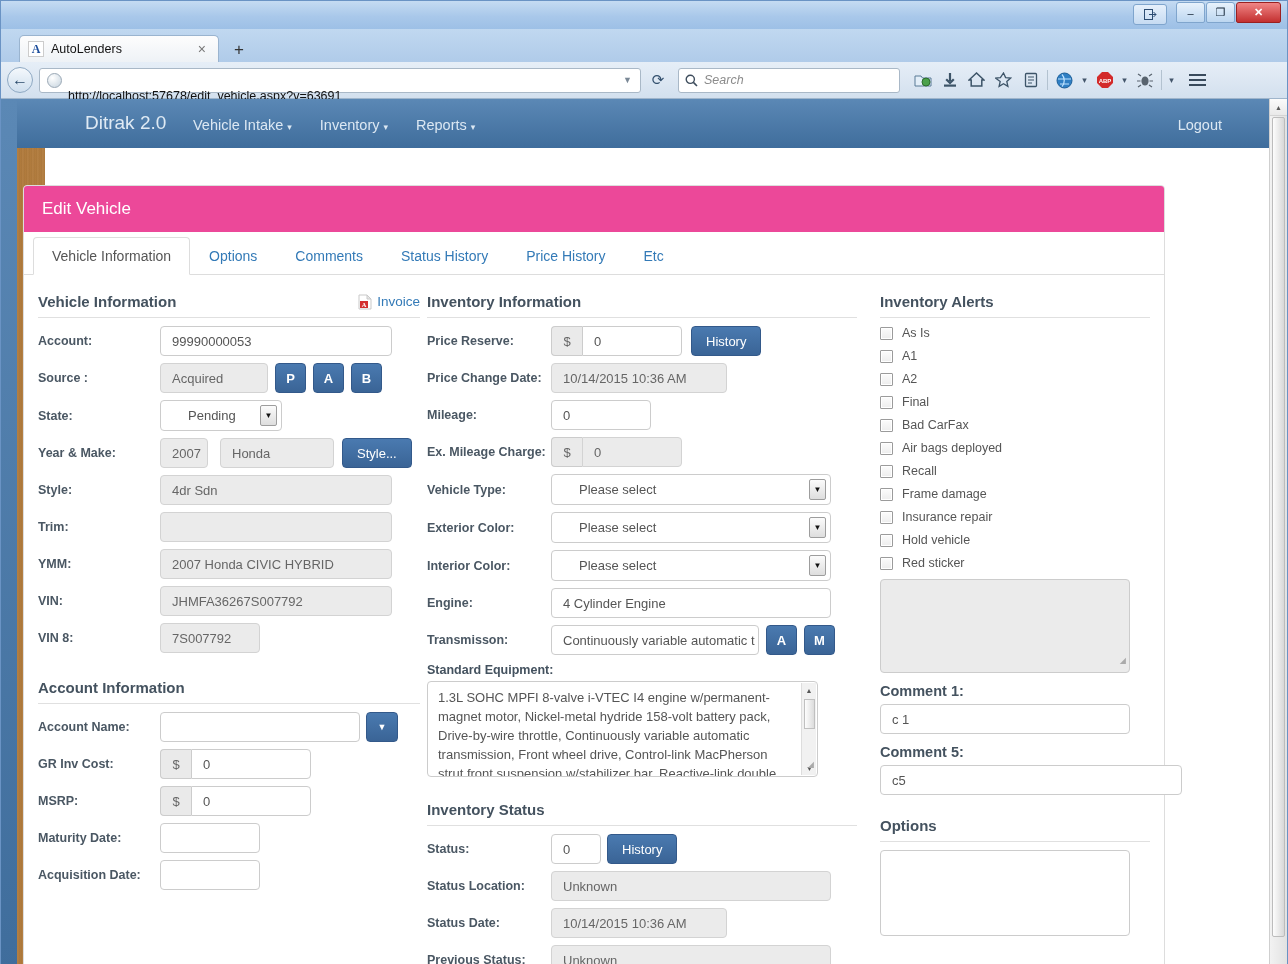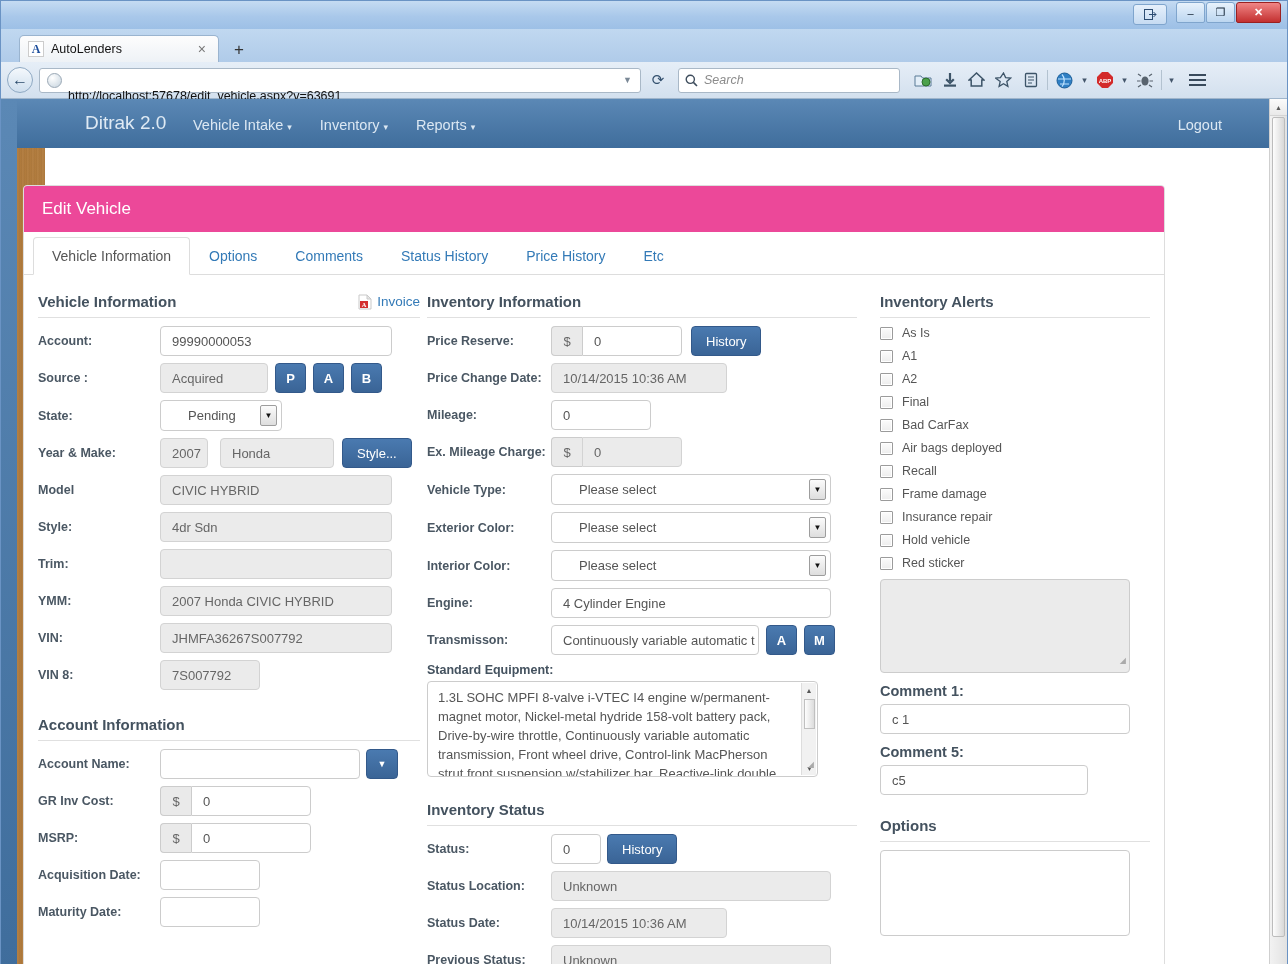--- a/index.html
+++ b/index.html
@@ -452,24 +452,20 @@
             </span>
           </div>
 
           <div class="row">
             <span class="lbl">Year &amp; Make:</span>
             <span class="inp ro" style="width:48px">2007</span>
             <span class="inp ro" style="width:114px;margin-left:12px">Honda</span>
             <span class="btn wide" style="margin-left:8px">Style...</span>
           </div>
 
-          <div class="row">
-            <span class="lbl">Model</span>
-            <span class="inp ro" style="width:232px">CIVIC HYBRID</span>
-          </div>
 
           <div class="row">
             <span class="lbl">Style:</span>
             <span class="inp ro" style="width:232px">4dr Sdn</span>
           </div>
 
           <div class="row">
             <span class="lbl">Trim:</span>
             <span class="inp ro" style="width:232px"></span>
           </div>
@@ -512,26 +508,26 @@
 
           <div class="row">
             <span class="lbl">MSRP:</span>
             <span class="money">
               <span class="addon">$</span>
               <span class="inp" style="width:120px">0</span>
             </span>
           </div>
 
           <div class="row">
+            <span class="lbl">Maturity Date:</span>
+            <span class="inp" style="width:100px"></span>
+          </div>
+
+          <div class="row">
             <span class="lbl">Acquisition Date:</span>
-            <span class="inp" style="width:100px"></span>
-          </div>
-
-          <div class="row">
-            <span class="lbl">Maturity Date:</span>
             <span class="inp" style="width:100px"></span>
           </div>
 
         </div>
 
         <div class="col-b">
           <div class="sec-title">
             <span>Inventory Information</span>
           </div>
 
@@ -688,21 +684,21 @@
 
           <div class="ta ro" style="width:250px;height:94px;margin-top:7px">
             <span></span>
             <span class="grip">◢</span>
           </div>
 
           <div class="fld-title">Comment 1:</div>
           <span class="inp" style="width:250px">c 1</span>
 
           <div class="fld-title">Comment 5:</div>
-          <span class="inp" style="width:208px">c5</span>
+          <span class="inp" style="width:302px">c5</span>
 
           <div class="sec-title" style="margin-top:22px">
             <span>Options</span>
           </div>
           <div class="ta" style="width:250px;height:86px">
             <span></span>
           </div>
         </div>
 
       </div>

